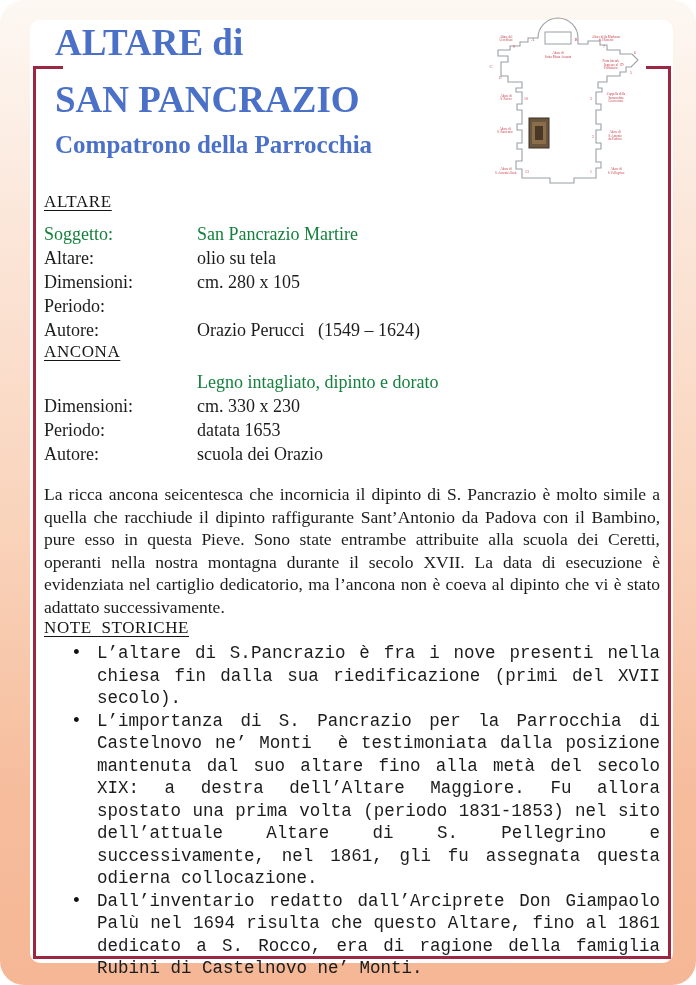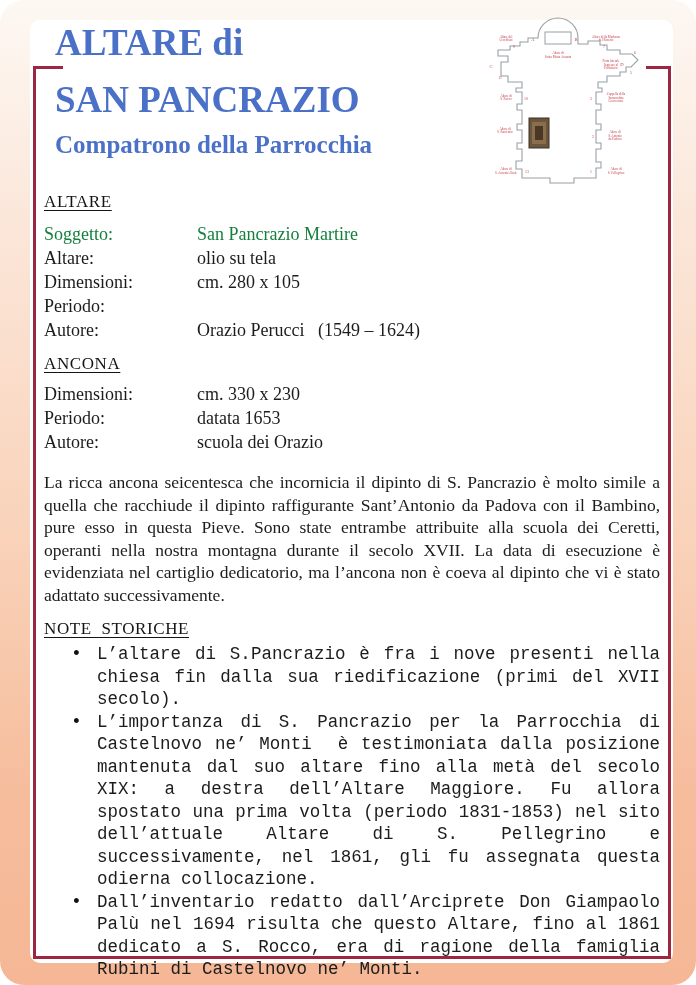--- a/index.html
+++ b/index.html
@@ -46,21 +46,21 @@
   
   .content{position:absolute;left:44px;top:192px;width:616px;}
   .sec-head{
     font-size:17px;letter-spacing:0.6px;color:#141414;
     text-decoration:underline;text-underline-offset:3px;
   }
   .rows{margin-top:10px;}
   .row{display:flex;font-size:18px;line-height:24px;}
   .row .lbl{width:153px;flex:0 0 153px;}
   .accent{color:#15803d;}
-  .gap-s{margin-top:12px;}
+  .gap-s{}
   .para{
     margin-top:17px;font-size:17.5px;line-height:22.5px;text-align:justify;
   }
   ul.bullets{margin:4px 0 0 0;padding:0;list-style:none;font-family:Liberation Mono, monospace;}
   ul.bullets li{
     position:relative;padding-left:53px;font-size:17.5px;line-height:22.5px;text-align:justify;
   }
   ul.bullets li::before{
     content:"\2022";position:absolute;left:27px;top:0;font-size:18px;color:#111;
   }
@@ -161,35 +161,39 @@
     </div>
     <div class="row">
       <span class="lbl">Autore:</span>
       <span>Orazio Perucci&nbsp;&nbsp; (1549 – 1624)</span>
     </div>
   </div>
 
   <div class="sec-head gap-s">ANCONA</div>
   <div class="rows" style="margin-top:8px;">
     <div class="row">
+      <span class="lbl"></span>
+      <span class="accent">Legno intagliato, dipinto e dorato</span>
+    </div>
+    <div class="row">
       <span class="lbl">Dimensioni:</span>
       <span>cm. 330 x 230</span>
     </div>
     <div class="row">
       <span class="lbl">Periodo:</span>
       <span>datata 1653</span>
     </div>
     <div class="row">
       <span class="lbl">Autore:</span>
       <span>scuola dei Orazio</span>
     </div>
   </div>
 
   <div class="para">La ricca ancona seicentesca che incornicia il dipinto di S. Pancrazio è molto simile a quella che racchiude il dipinto raffigurante Sant’Antonio da Padova con il Bambino, pure esso in questa Pieve. Sono state entrambe attribuite alla scuola dei Ceretti, operanti nella nostra montagna durante il secolo XVII. La data di esecuzione è evidenziata nel cartiglio dedicatorio, ma l’ancona non è coeva al dipinto che vi è stato adattato successivamente.</div>
 
-  <div class="sec-head" style="margin-top:13px;">NOTE&nbsp; STORICHE</div>
+  <div class="sec-head" style="">NOTE&nbsp; STORICHE</div>
   <ul class="bullets">
     <li>L’altare di S.Pancrazio è fra i nove presenti nella chiesa fin dalla sua riedificazione (primi del XVII secolo).</li>
     <li>L’importanza di S. Pancrazio per la Parrocchia di Castelnovo ne’ Monti&nbsp; è testimoniata dalla posizione mantenuta dal suo altare fino alla metà del secolo XIX: a destra dell’Altare Maggiore. Fu allora spostato una prima volta (periodo 1831-1853) nel sito dell’attuale Altare di S. Pellegrino e successivamente, nel 1861, gli fu assegnata questa odierna collocazione.</li>
     <li>Dall’inventario redatto dall’Arciprete Don Giampaolo Palù nel 1694 risulta che questo Altare, fino al 1861 dedicato a S. Rocco, era di ragione della famiglia Rubini di Castelnovo ne’ Monti.</li>
   </ul>
 
 </div>
 
 </body></html>

